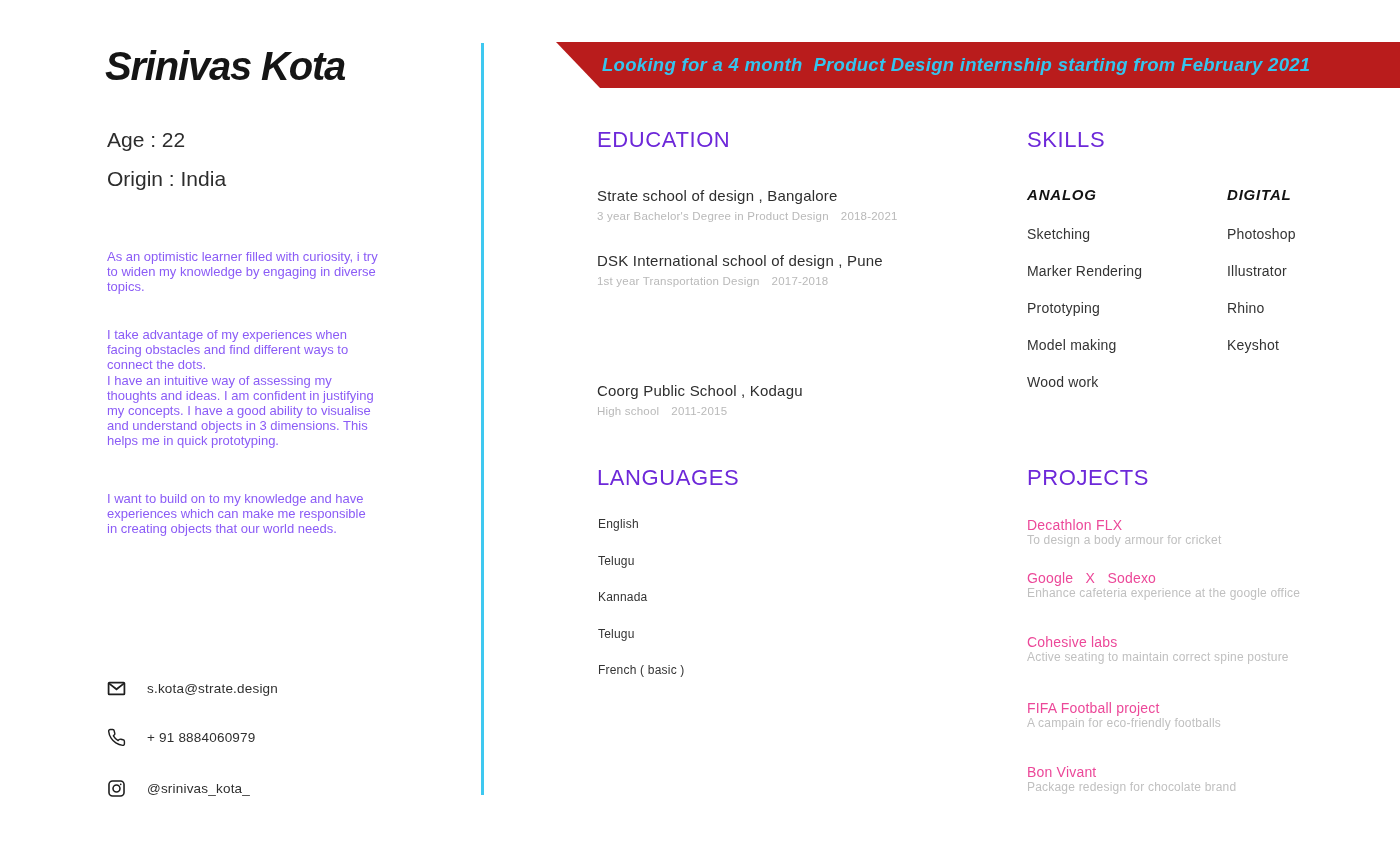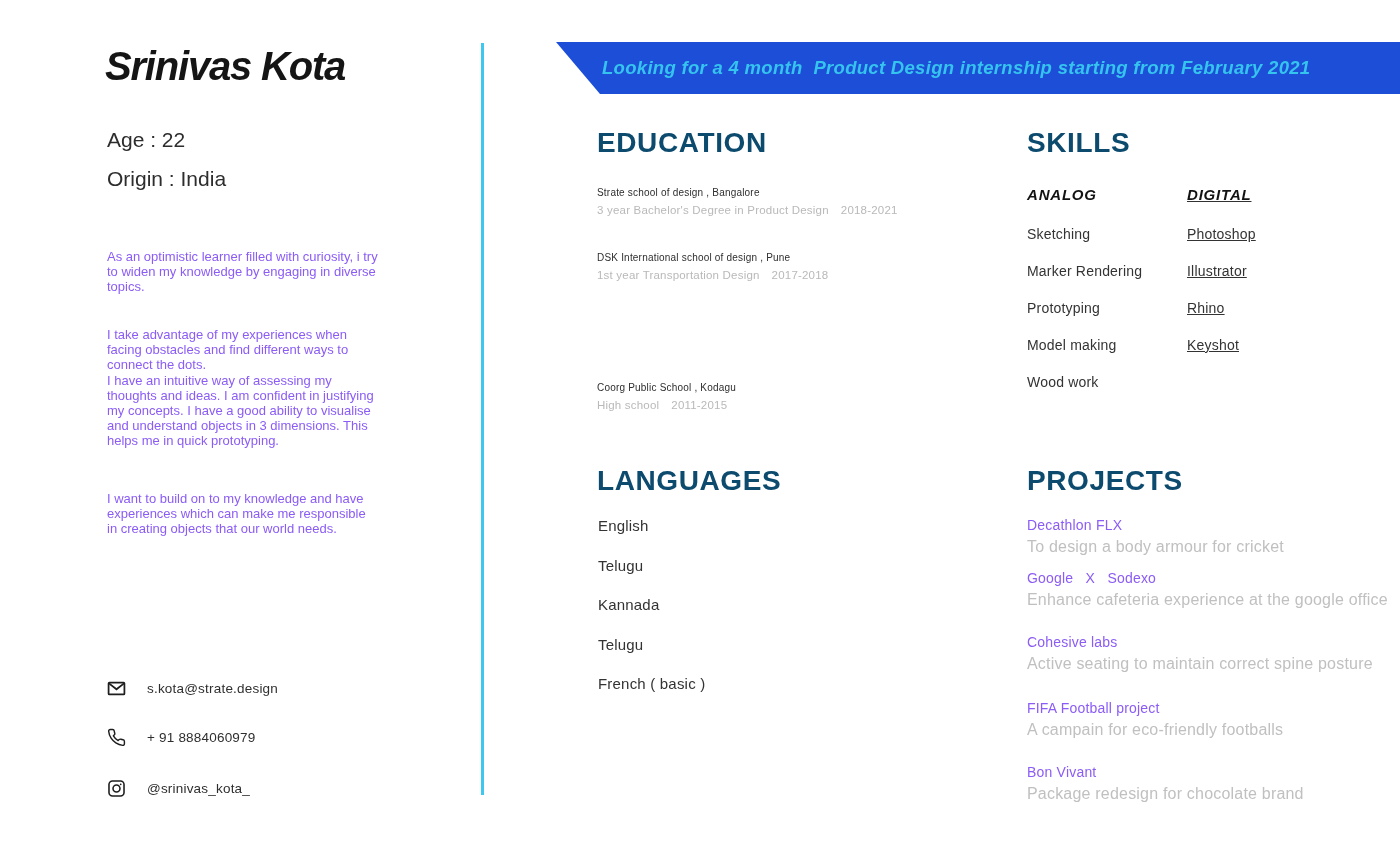--- a/index.html
+++ b/index.html
@@ -38,73 +38,73 @@
   .contact-row.r2 { top:779px; }
 
   
   .divider {
     position:absolute; left:481px; top:43px; width:3px; height:752px;
     background:#3EC8F0;
   }
 
   
   .banner {
-    position:absolute; left:556px; top:42px; width:844px; height:52px;
-    background:#1d4ed8;
+    position:absolute; left:556px; top:42px; width:844px; height:46px;
+    background:#b91c1c;
     clip-path:polygon(0 0, 100% 0, 100% 100%, 44px 100%);
     display:flex; align-items:center; padding-left:46px;
   }
   .banner-text {
     color:#35C4EE; font-style:italic; font-weight:600;
     font-size:18.5px; letter-spacing:0.3px; white-space:pre;
   }
 
   
   .section-title {
-    position:absolute; font-size:28px; font-weight:700;
-    color:#0c4a6e; letter-spacing:0.6px;
+    position:absolute; font-size:22px; font-weight:400;
+    color:#6d28d9; letter-spacing:0.6px;
   }
   .t-education { left:597px; top:127px; }
   .t-languages { left:597px; top:465px; }
   .t-skills    { left:1027px; top:127px; }
   .t-projects  { left:1027px; top:465px; }
 
   
   .edu-entry { position:absolute; left:597px; }
   .edu-entry.e0 { top:187px; }
   .edu-entry.e1 { top:252px; }
   .edu-entry.e2 { top:317px; }
   .edu-entry.e3 { top:382px; }
-  .edu-school { font-size:10px; color:#2e2e2e; letter-spacing:0.2px; white-space:pre; }
+  .edu-school { font-size:15px; color:#2e2e2e; letter-spacing:0.2px; white-space:pre; }
   .edu-sub { margin-top:6px; font-size:11.5px; color:#b9b9b9; letter-spacing:0.2px; }
   .edu-sub .years { margin-left:12px; }
 
   
   .lang-list { position:absolute; left:598px; top:517px; }
-  .lang-item { font-size:15px; color:#333; margin-bottom:22.5px; letter-spacing:0.2px; }
+  .lang-item { font-size:12px; color:#333; margin-bottom:22.5px; letter-spacing:0.2px; }
 
   
   .skill-col { position:absolute; top:186px; }
   .skill-col.analog { left:1027px; }
-  .skill-col.digital { left:1187px;text-decoration:underline; }
+  .skill-col.digital { left:1227px; }
   .skill-label {
     font-size:15px; font-weight:800; font-style:italic;
     color:#131313; letter-spacing:0.8px; margin-bottom:23px;
   }
   .skill-item { font-size:14px; color:#333; margin-bottom:21px; letter-spacing:0.2px; }
 
   
   .proj-entry { position:absolute; left:1027px; }
   .proj-entry.p0 { top:517px; }
   .proj-entry.p1 { top:570px; }
   .proj-entry.p2 { top:634px; }
   .proj-entry.p3 { top:700px; }
   .proj-entry.p4 { top:764px; }
-  .proj-name { font-size:14px; color:#8b5cf6; letter-spacing:0.2px; white-space:pre; }
-  .proj-desc { margin-top:5px; font-size:16px; color:#c0c0c0; letter-spacing:0.2px; }
+  .proj-name { font-size:14px; color:#ec4899; letter-spacing:0.2px; white-space:pre; }
+  .proj-desc { font-size:12px; color:#c0c0c0; letter-spacing:0.2px; }
 </style>
 </head>
 <body>
 
 <div class="page">
 
   <h1 class="person-name">Srinivas Kota</h1>
 
   <div class="person-meta">
     <div>Age : 22</div>

